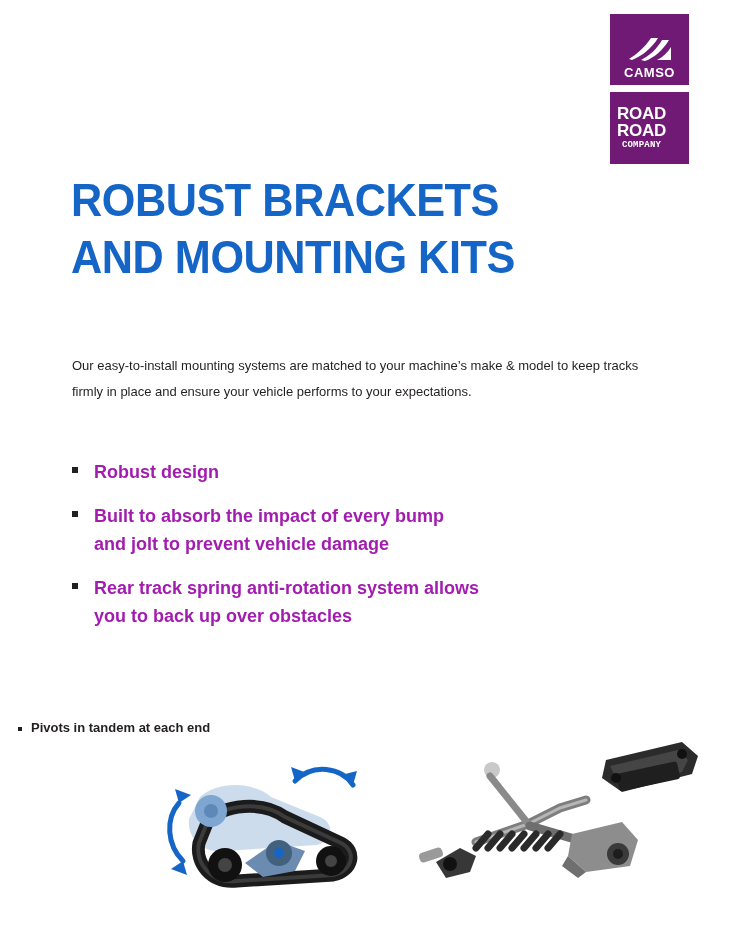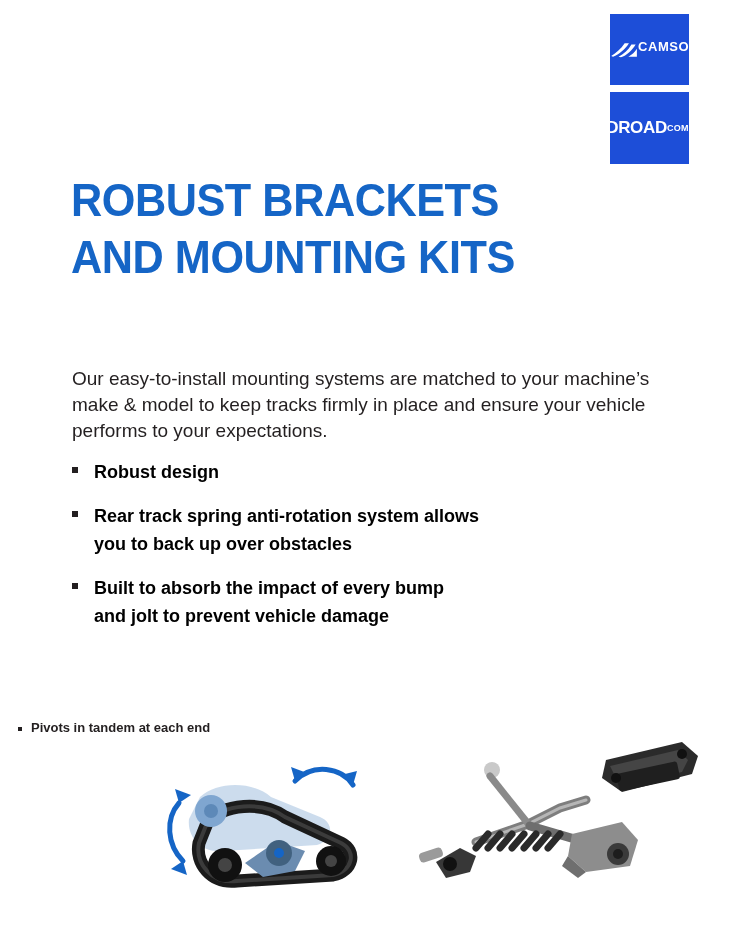--- a/index.html
+++ b/index.html
@@ -18,22 +18,23 @@
 
   
   .logo-stack {
     position: absolute;
     top: 14px;
     right: 51px;
     width: 79px;
   }
   .logo-box {
     width: 79px;
-    background: #1d4ed8;
+    background: #701a75;
     display: flex;
+    flex-direction: column;
     align-items: center;
     justify-content: flex-end;
   }
   .logo-camso {
     height: 71px;
     padding-bottom: 5px;
     box-sizing: border-box;
   }
   .logo-mark {
     width: 46px;
@@ -65,21 +66,21 @@
     text-align: center;
     font-family: "Liberation Sans", sans-serif;
   }
   .rf-company {
     color: #ffffff;
     font-weight: bold;
     font-size: 9px;
     line-height: 11px;
     letter-spacing: 0.2px;
     margin-top: 1px;
-    font-family: Liberation Sans, sans-serif;
+    font-family: Liberation Mono, monospace;
   }
 
   
   .headline {
     position: absolute;
     left: 71px;
     top: 171px;
     color: #1565c6;
     font-family: "Liberation Sans", sans-serif;
     font-weight: bold;
@@ -88,23 +89,23 @@
     letter-spacing: -0.5px;
     transform: scaleX(0.92);
     transform-origin: left top;
     white-space: pre-line;
   }
 
   
   .intro {
     position: absolute;
     left: 72px;
-    top: 366px;
+    top: 353px;
     width: 580px;
-    font-size: 19px;
+    font-size: 13px;
     line-height: 26px;
     color: #231f20;
   }
 
   .bullets {
     position: absolute;
     left: 72px;
     top: 458px;
     width: 600px;
   }
@@ -118,21 +119,21 @@
     height: 6px;
     background: #231f20;
     margin-top: 9px;
     margin-right: 16px;
     flex: 0 0 auto;
   }
   .bullet-text {
     font-size: 18px;
     line-height: 28px;
     font-weight: bold;
-    color: #000000;
+    color: #a21caf;
     white-space: pre-line;
   }
 
   
   .caption {
     position: absolute;
     left: 18px;
     top: 720px;
     display: flex;
     align-items: flex-start;
@@ -197,28 +198,28 @@
 
 <div class="bullets">
 
   <div class="bullet">
     <span class="bullet-marker"></span>
     <span class="bullet-text">Robust design</span>
   </div>
 
   <div class="bullet">
     <span class="bullet-marker"></span>
+    <span class="bullet-text">Built to absorb the impact of every bump
+and jolt to prevent vehicle damage</span>
+  </div>
+
+  <div class="bullet">
+    <span class="bullet-marker"></span>
     <span class="bullet-text">Rear track spring anti-rotation system allows
 you to back up over obstacles</span>
-  </div>
-
-  <div class="bullet">
-    <span class="bullet-marker"></span>
-    <span class="bullet-text">Built to absorb the impact of every bump
-and jolt to prevent vehicle damage</span>
   </div>
 
 
 </div>
 
 <div class="caption">
   <span class="caption-marker"></span>
   <span class="caption-text">Pivots in tandem at each end</span>
 </div>
 

